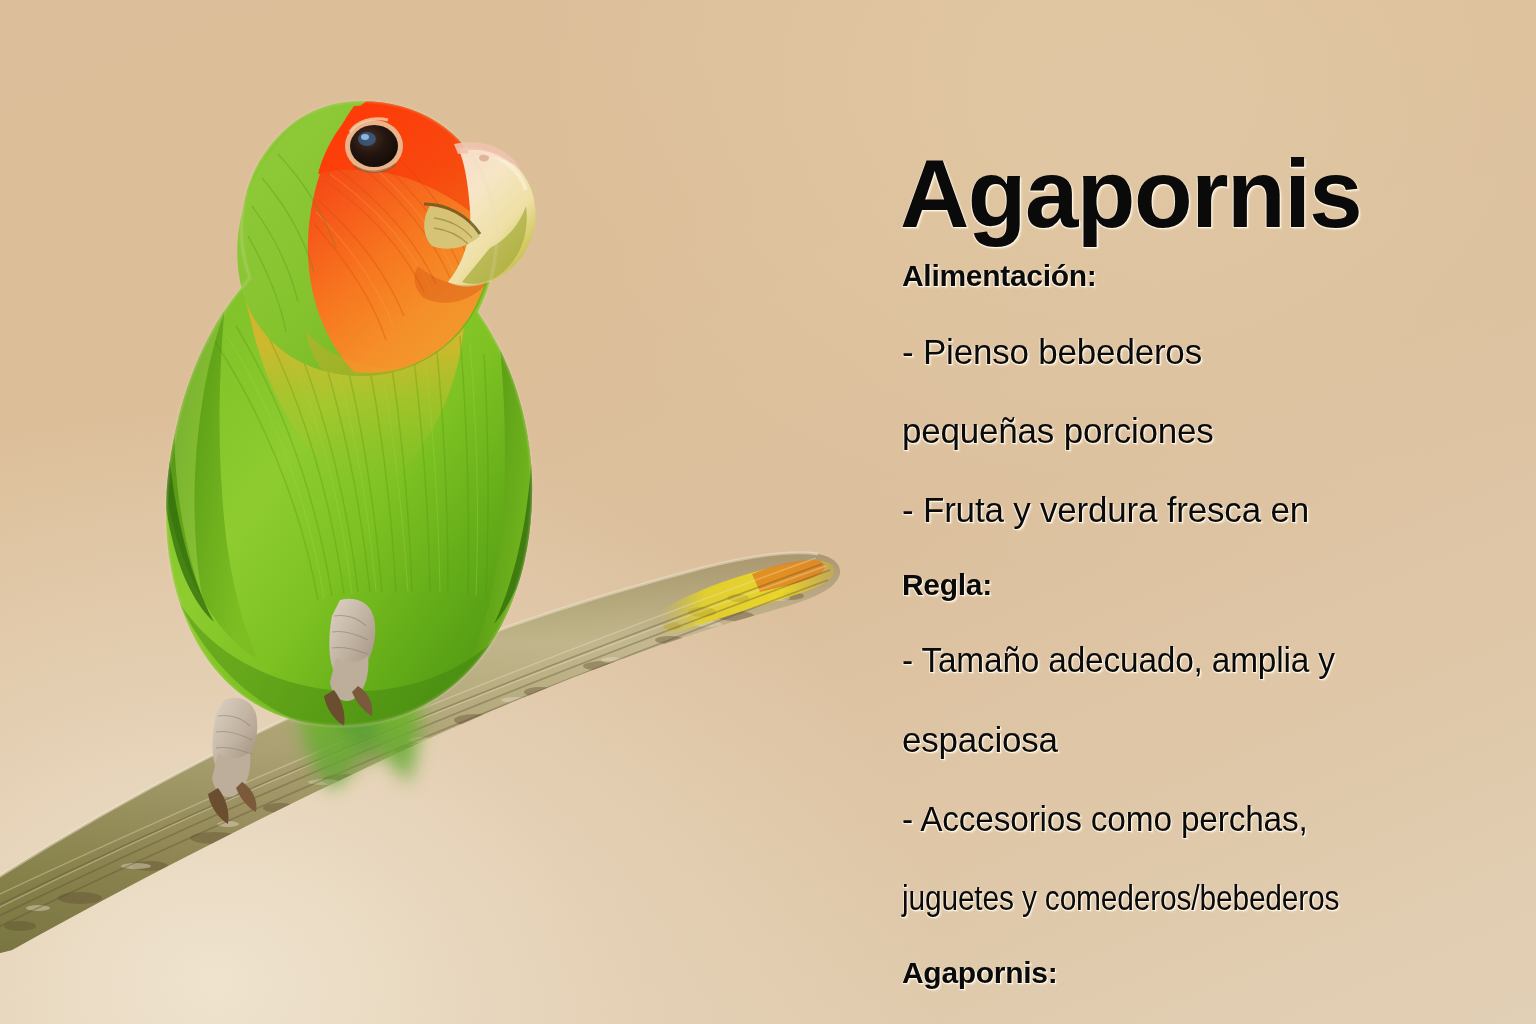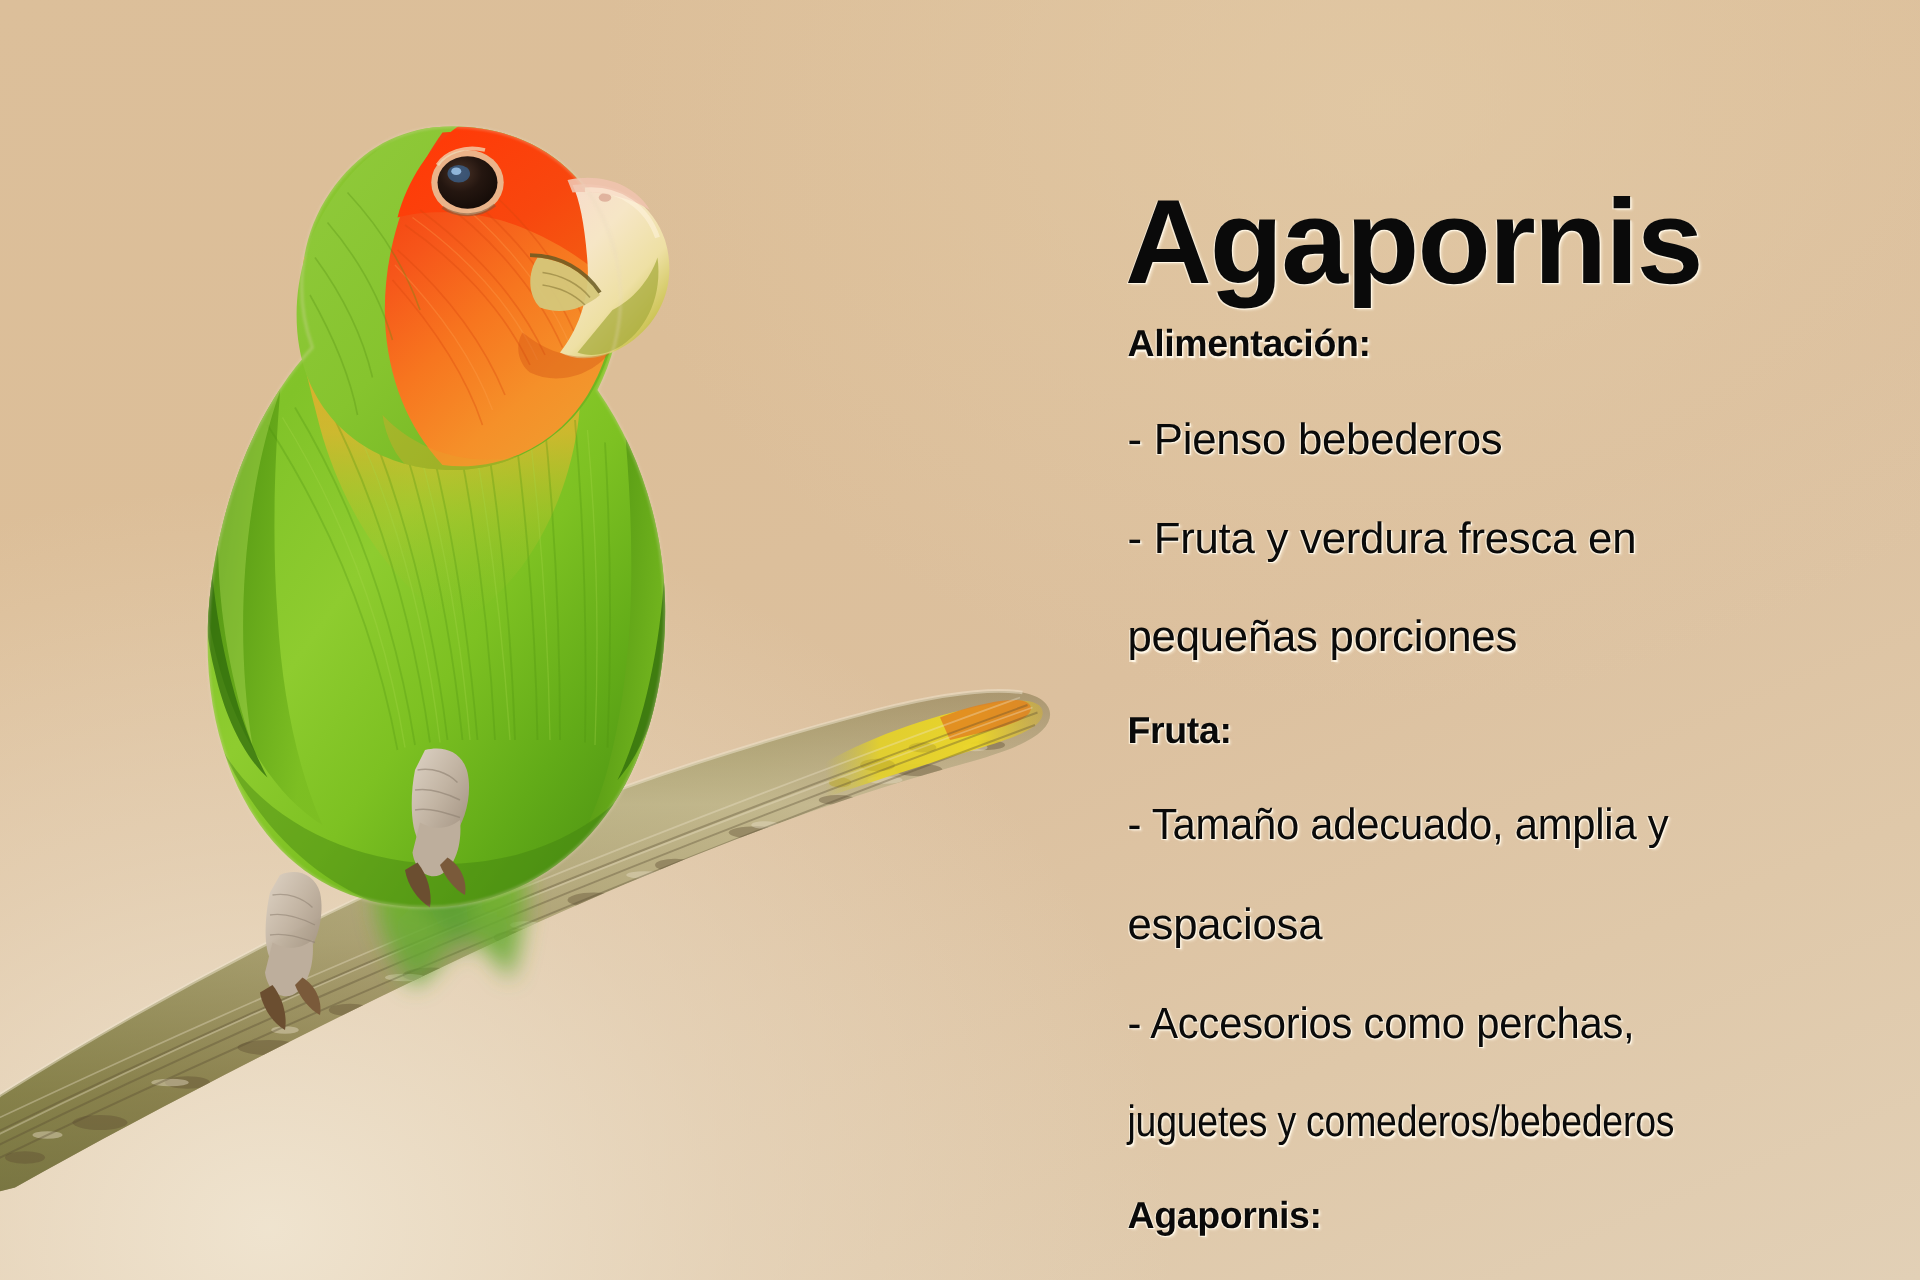--- a/index.html
+++ b/index.html
@@ -564,27 +564,27 @@
   <div class="text-col">
 
     <h1 class="title">Agapornis</h1>
 
     <div class="sections">
 
       <section class="section">
         <h2 class="sec-heading">Alimentación:</h2>
         <div class="sec-lines">
           <p class="sec-line">- Pienso bebederos</p>
+          <p class="sec-line">pequeñas porciones</p>
           <p class="sec-line">- Fruta y verdura fresca en</p>
-          <p class="sec-line">pequeñas porciones</p>
         </div>
       </section>
 
       <section class="section">
-        <h2 class="sec-heading">Fruta:</h2>
+        <h2 class="sec-heading">Regla:</h2>
         <div class="sec-lines">
           <p class="sec-line squeeze">- Tamaño adecuado, amplia y</p>
           <p class="sec-line">espaciosa</p>
           <p class="sec-line squeeze">- Accesorios como perchas,</p>
           <p class="sec-line squeeze2">juguetes y comederos/bebederos</p>
         </div>
       </section>
 
       <section class="section sec-3">
         <h2 class="sec-heading">Agapornis:</h2>

